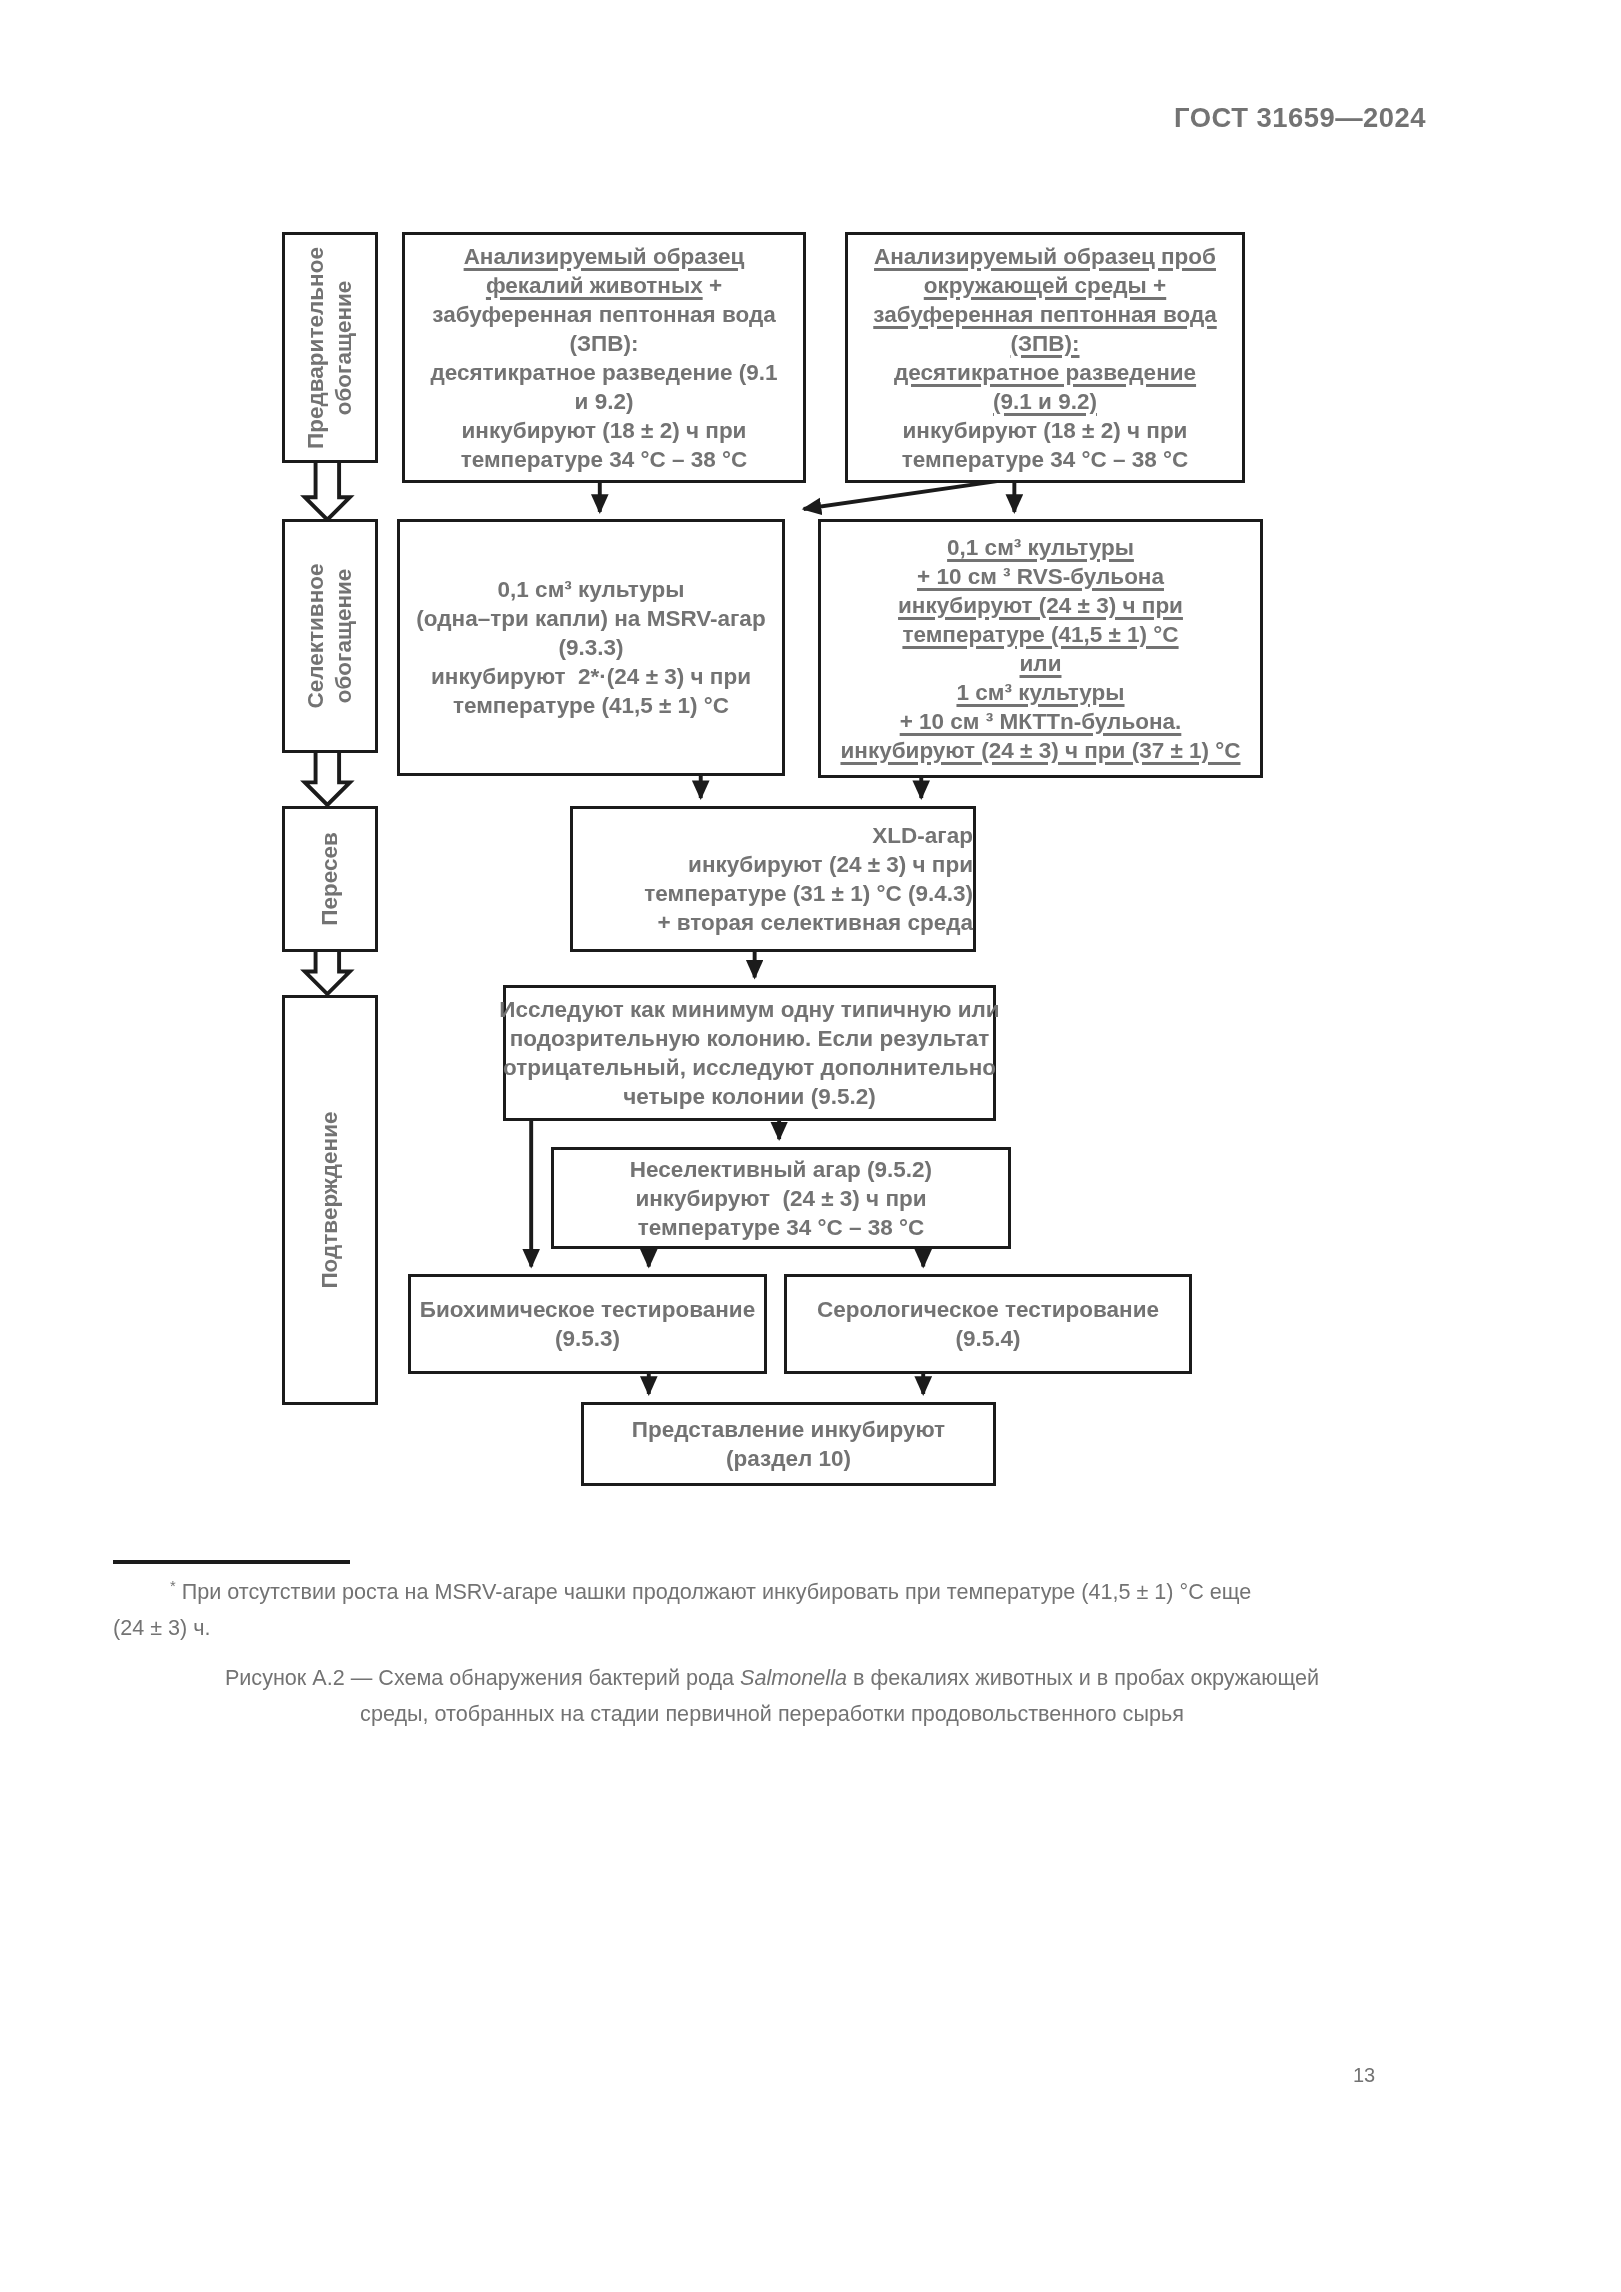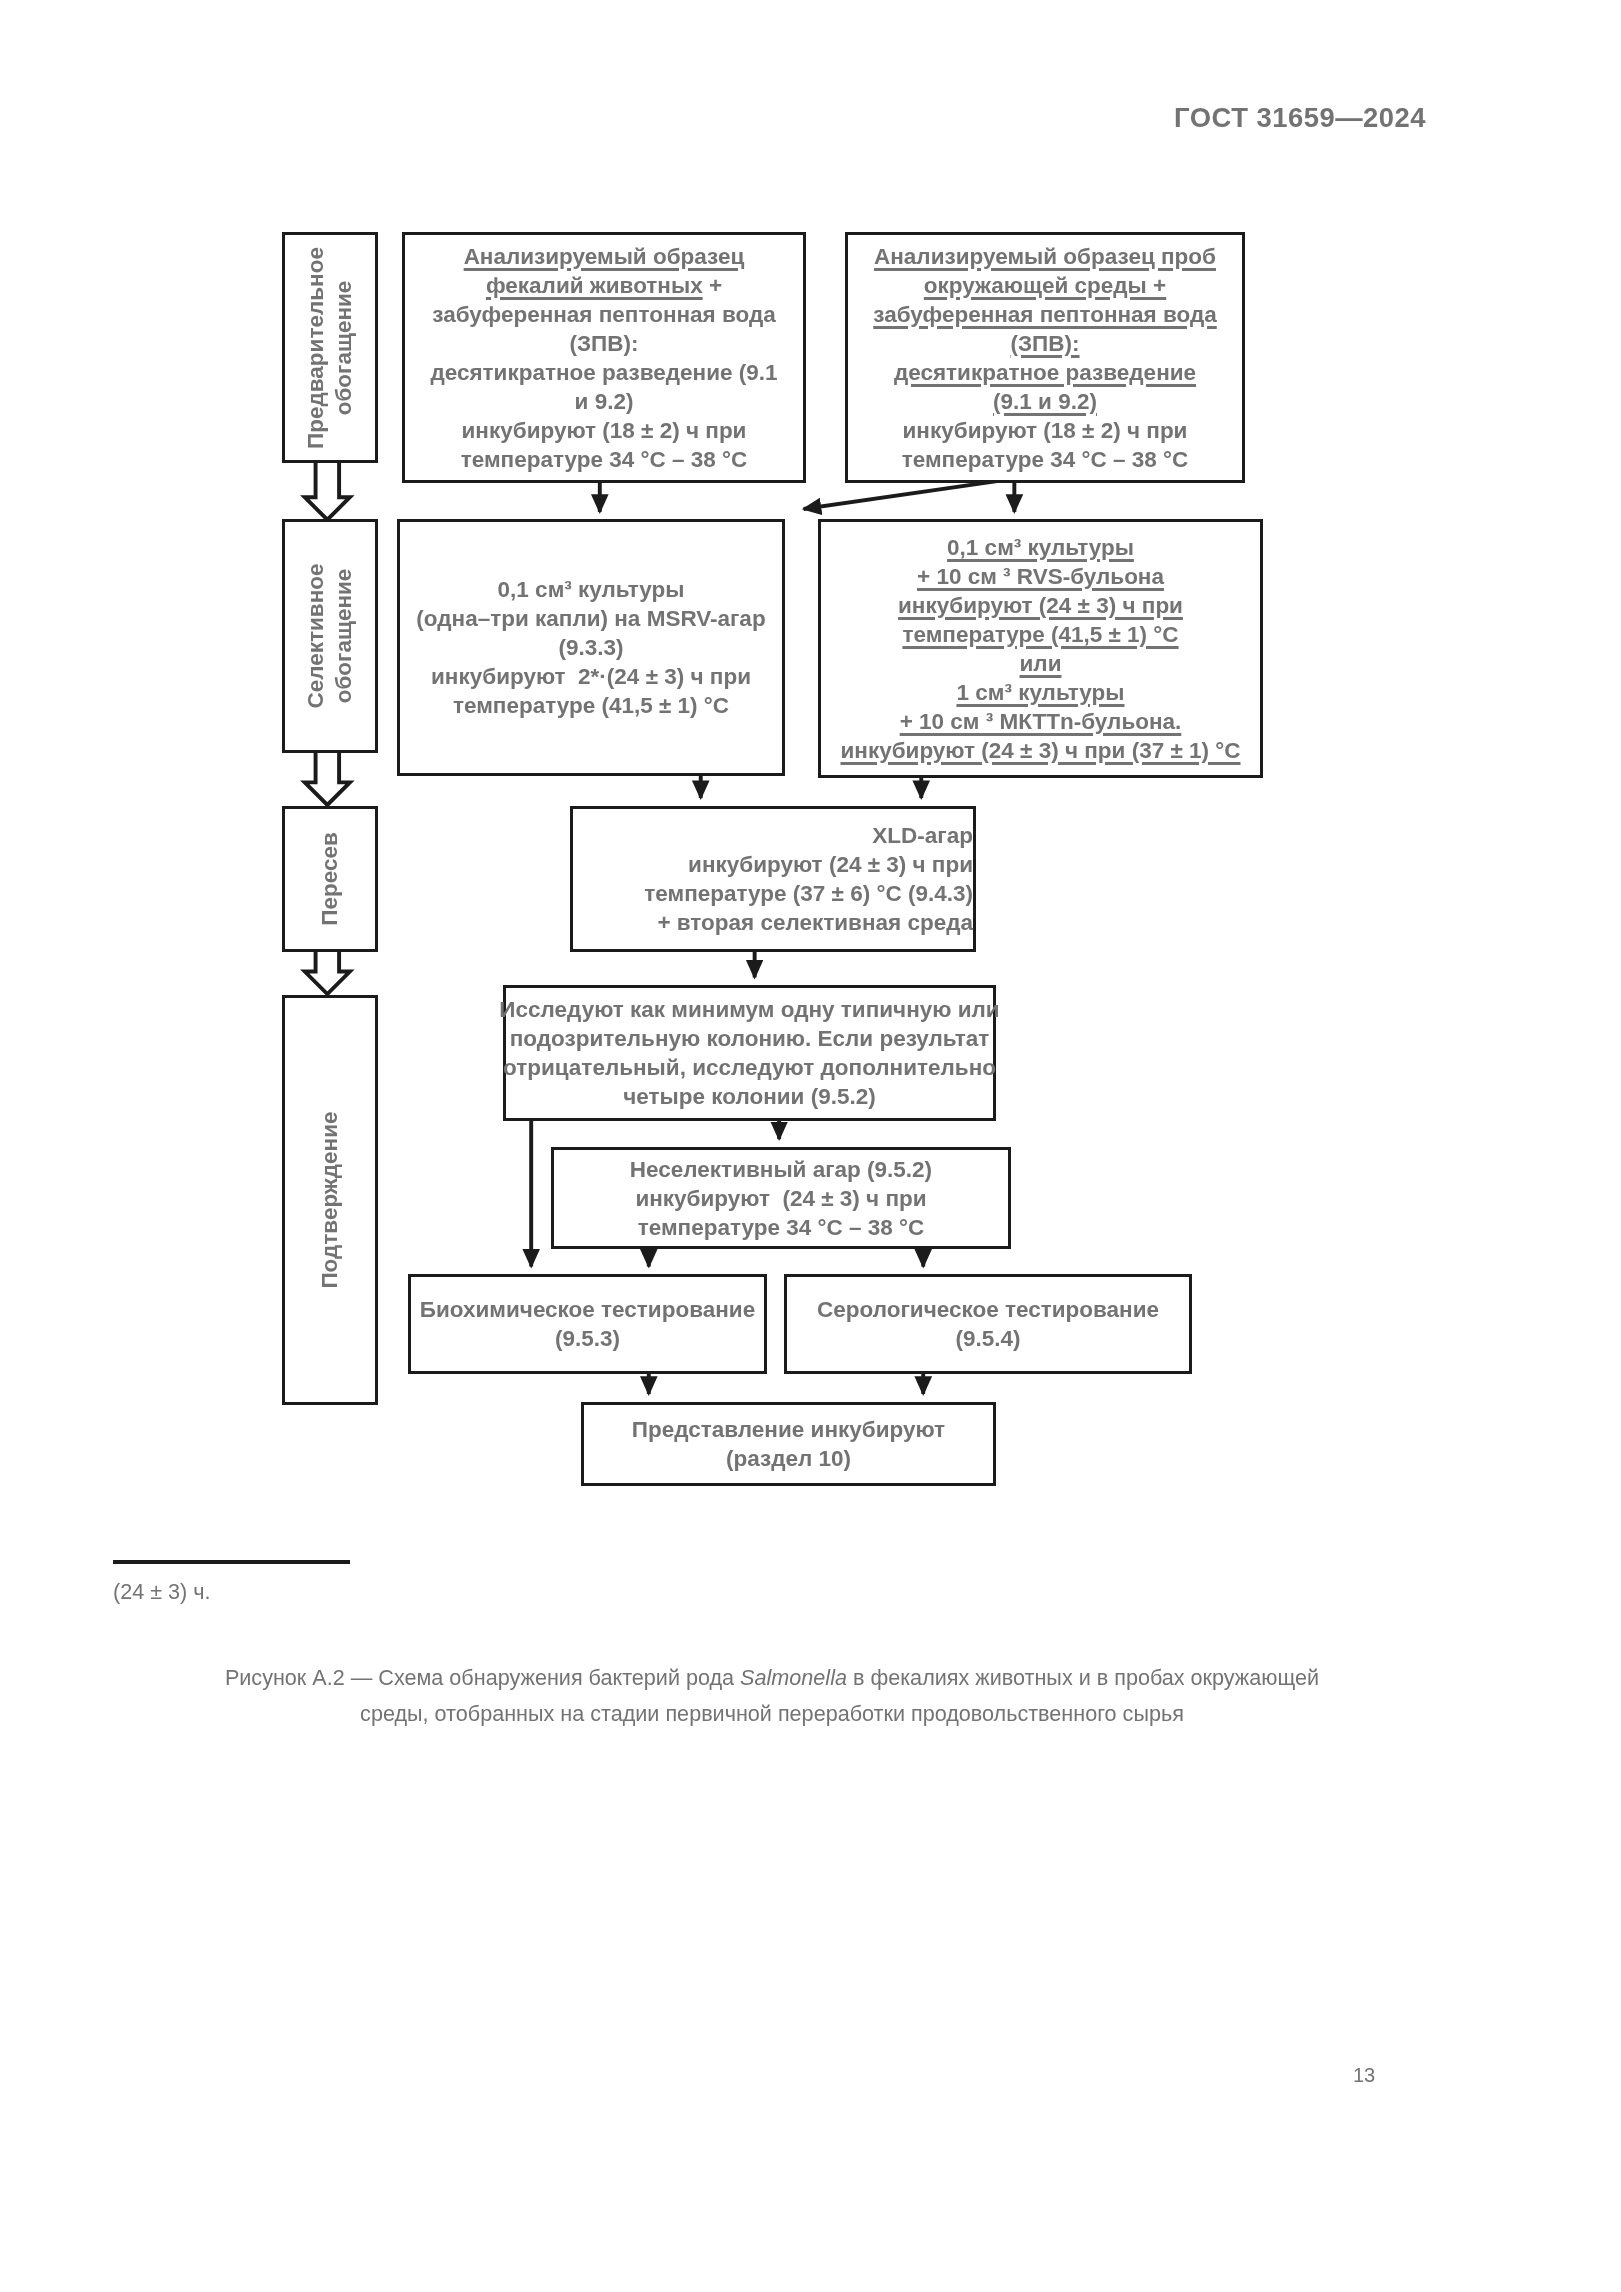--- a/index.html
+++ b/index.html
@@ -131,21 +131,21 @@
       <div class="bline"><span class="u">температуре (41,5 ± 1) °С</span></div>
       <div class="bline"><span class="u">или</span></div>
       <div class="bline"><span class="u">1 см³ культуры</span></div>
       <div class="bline"><span class="u">+ 10 см ³ МКТТn-бульона.</span></div>
       <div class="bline"><span class="u">инкубируют (24 ± 3) ч при (37 ± 1) °С</span></div>
     </div>
 
   <div class="box" style="left:570px;top:806px;width:400px;height:140px;align-items:flex-end;">
       <div class="bline"><span>XLD-агар</span></div>
       <div class="bline"><span>инкубируют (24 ± 3) ч при</span></div>
-      <div class="bline"><span>температуре (37 ± 6) °С (9.4.3)</span></div>
+      <div class="bline"><span>температуре (31 ± 1) °С (9.4.3)</span></div>
       <div class="bline"><span>+ вторая селективная среда</span></div>
     </div>
 
   <div class="box" style="left:503px;top:985px;width:487px;height:130px;">
       <div class="bline"><span>Исследуют как минимум одну типичную или</span></div>
       <div class="bline"><span>подозрительную колонию. Если результат</span></div>
       <div class="bline"><span>отрицательный, исследуют дополнительно</span></div>
       <div class="bline"><span>четыре колонии (9.5.2)</span></div>
     </div>
 
@@ -165,20 +165,21 @@
       <div class="bline"><span>(9.5.4)</span></div>
     </div>
 
   <div class="box" style="left:581px;top:1402px;width:409px;height:78px;">
       <div class="bline"><span>Представление инкубируют</span></div>
       <div class="bline"><span>(раздел 10)</span></div>
     </div>
 
   <div class="fn-rule"></div>
   <div class="footnote">
+    <div class="indent"><sup>*</sup><span> При отсутствии роста на MSRV-агаре чашки продолжают инкубировать при температуре (41,5 ± 1) °С еще</span></div>
     <div>(24 ± 3) ч.</div>
   </div>
 
   <div class="caption">
     <div><span>Рисунок А.2 — Схема обнаружения бактерий рода </span><span class="it">Salmonella</span><span> в фекалиях животных и в пробах окружающей</span></div>
     <div>среды, отобранных на стадии первичной переработки продовольственного сырья</div>
   </div>
 
   <div class="pageno">13</div>
 

